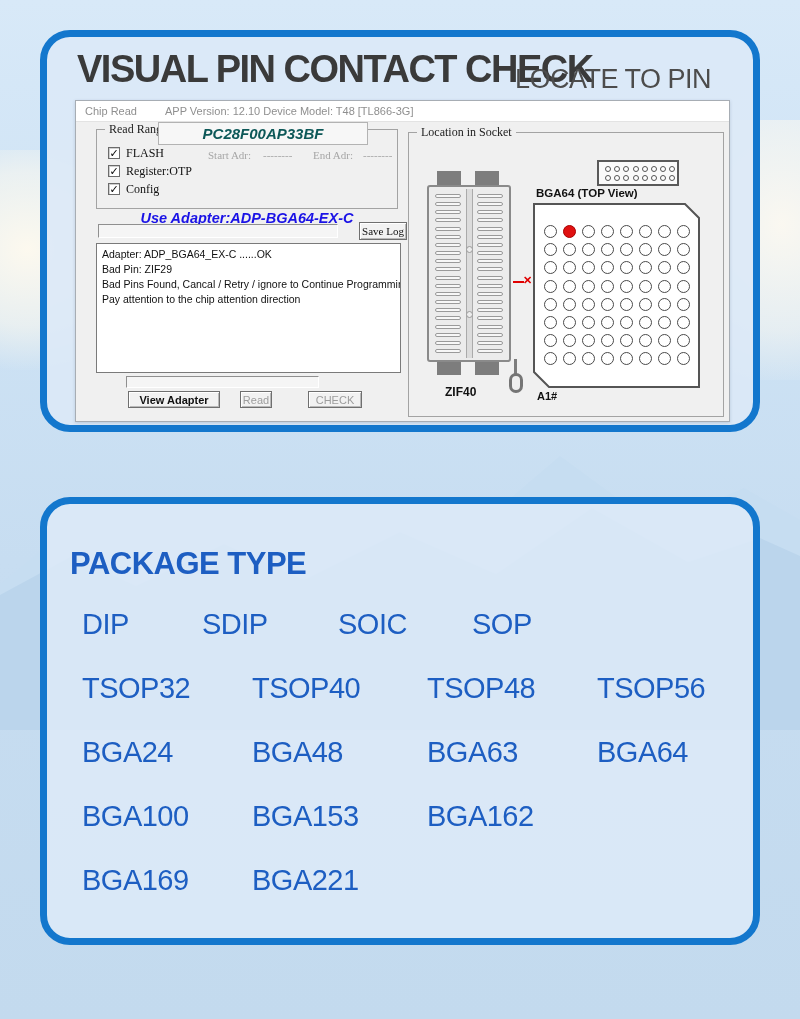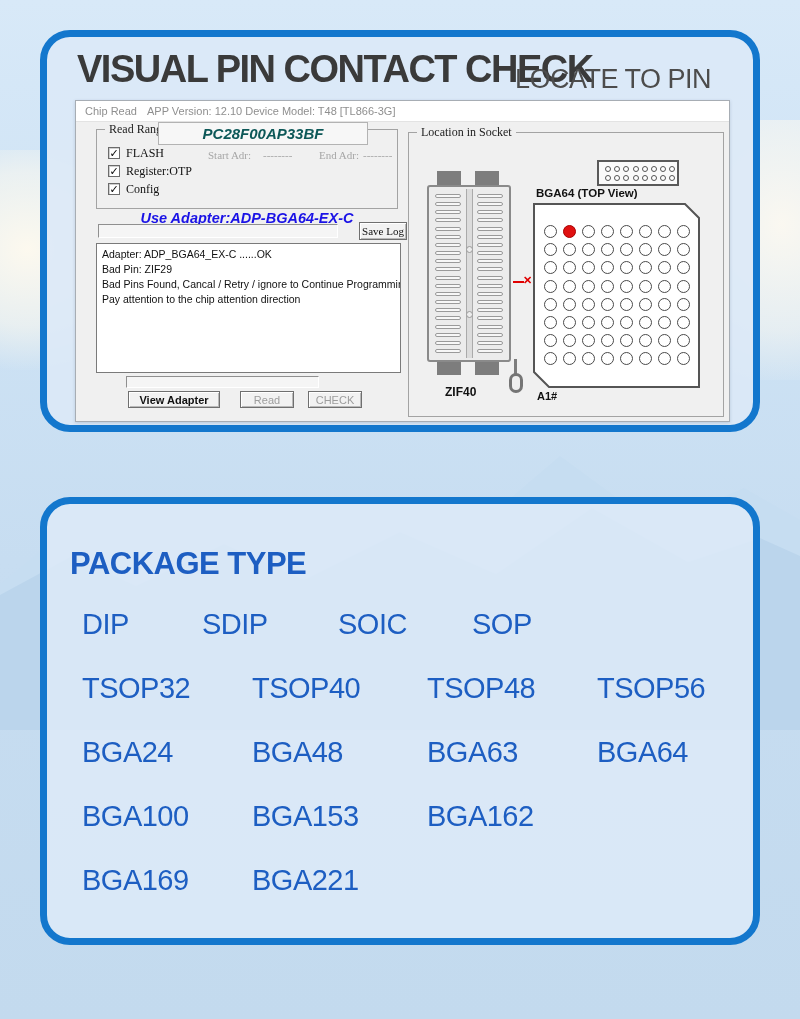--- a/index.html
+++ b/index.html
@@ -27,21 +27,21 @@
   .bottom-card { top:497px; height:448px; }
 
   .card-title { position:absolute; left:30px; top:11px; font-size:38px; font-weight:700;
                 letter-spacing:-1.5px; color:#3a3a3a; }
   .card-subtitle { position:absolute; right:42px; top:27px; font-size:27px; font-weight:400;
                    color:#4c4c4c; letter-spacing:-0.5px; }
 
   
   .app-window { position:absolute; left:28px; top:63px; width:655px; height:322px; background:#fff;
                 border:1px solid #a7adb4; box-shadow:0 1px 3px rgba(90,110,140,.25); }
-  .titlebar { height:20px; display:flex; align-items:center; gap:10px; padding:0 9px;
+  .titlebar { height:20px; display:flex; align-items:center; gap:28px; padding:0 9px;
               font-size:11px; color:#8f8f8f; background:#fff; }
   .win-body { position:absolute; left:0; top:20px; right:0; bottom:0; background:#f0f0f0;
               border-top:1px solid #e3e3e3; }
 
   .groupbox { position:absolute; border:1px solid #a3a3a3; }
   .group-label { position:absolute; top:-8px; left:8px; background:#f0f0f0; padding:0 4px;
                  font-family:"Liberation Serif", serif; font-size:12px; color:#1c1c1c; }
   .read-range { left:20px; top:7px; width:302px; height:80px; }
   .socket-group { left:332px; top:10px; width:316px; height:285px; }
 
@@ -151,37 +151,37 @@
               <span class="cb-box">✓</span>
               <span class="cb-label">Register:OTP</span>
             </div>
             <div class="cb-row" style="top: 60px;">
               <span class="cb-box">✓</span>
               <span class="cb-label">Config</span>
             </div>
           </div>
         <span class="addr-span" style="left:132px; top:27px;">Start Adr:</span>
         <span class="addr-span" style="left:187px; top:27px;">--------</span>
-        <span class="addr-span" style="left:243px; top:27px;">End Adr:</span>
+        <span class="addr-span" style="left:237px; top:27px;">End Adr:</span>
         <span class="addr-span" style="left:287px; top:27px;">--------</span>
 
         <div class="adapter-note">Use Adapter:ADP-BGA64-EX-C</div>
         <div class="pbar progress1"></div>
         <button class="win-btn savelog">Save Log</button>
 
         <div class="logbox" id="logbox">
             <div class="log-line">Adapter:  ADP_BGA64_EX-C  ......OK</div>
             <div class="log-line">Bad Pin:  ZIF29</div>
             <div class="log-line">Bad Pins Found, Cancal / Retry / ignore to Continue Programming ?</div>
             <div class="log-line">Pay attention to the chip attention direction</div>
           </div>
         <div class="pbar progress2"></div>
         <div id="btnrow">
             <button class="win-btn btn-row-item bold" style="left: 52px; width: 92px;">View Adapter</button>
-            <button class="win-btn btn-row-item disabled" style="left: 164px; width: 54px;">Read</button>
+            <button class="win-btn btn-row-item disabled" style="left: 164px; width: 32px;">Read</button>
             <button class="win-btn btn-row-item disabled" style="left: 232px; width: 54px;">CHECK</button>
           </div>
 
         <div class="groupbox socket-group">
           <span class="group-label">Location in Socket</span>
 
           <div class="zif-tab" style="left:28px; top:38px;"></div>
           <div class="zif-tab" style="left:66px; top:38px;"></div>
           <div class="zif-body">
             <div class="zif-col" id="zifL">

